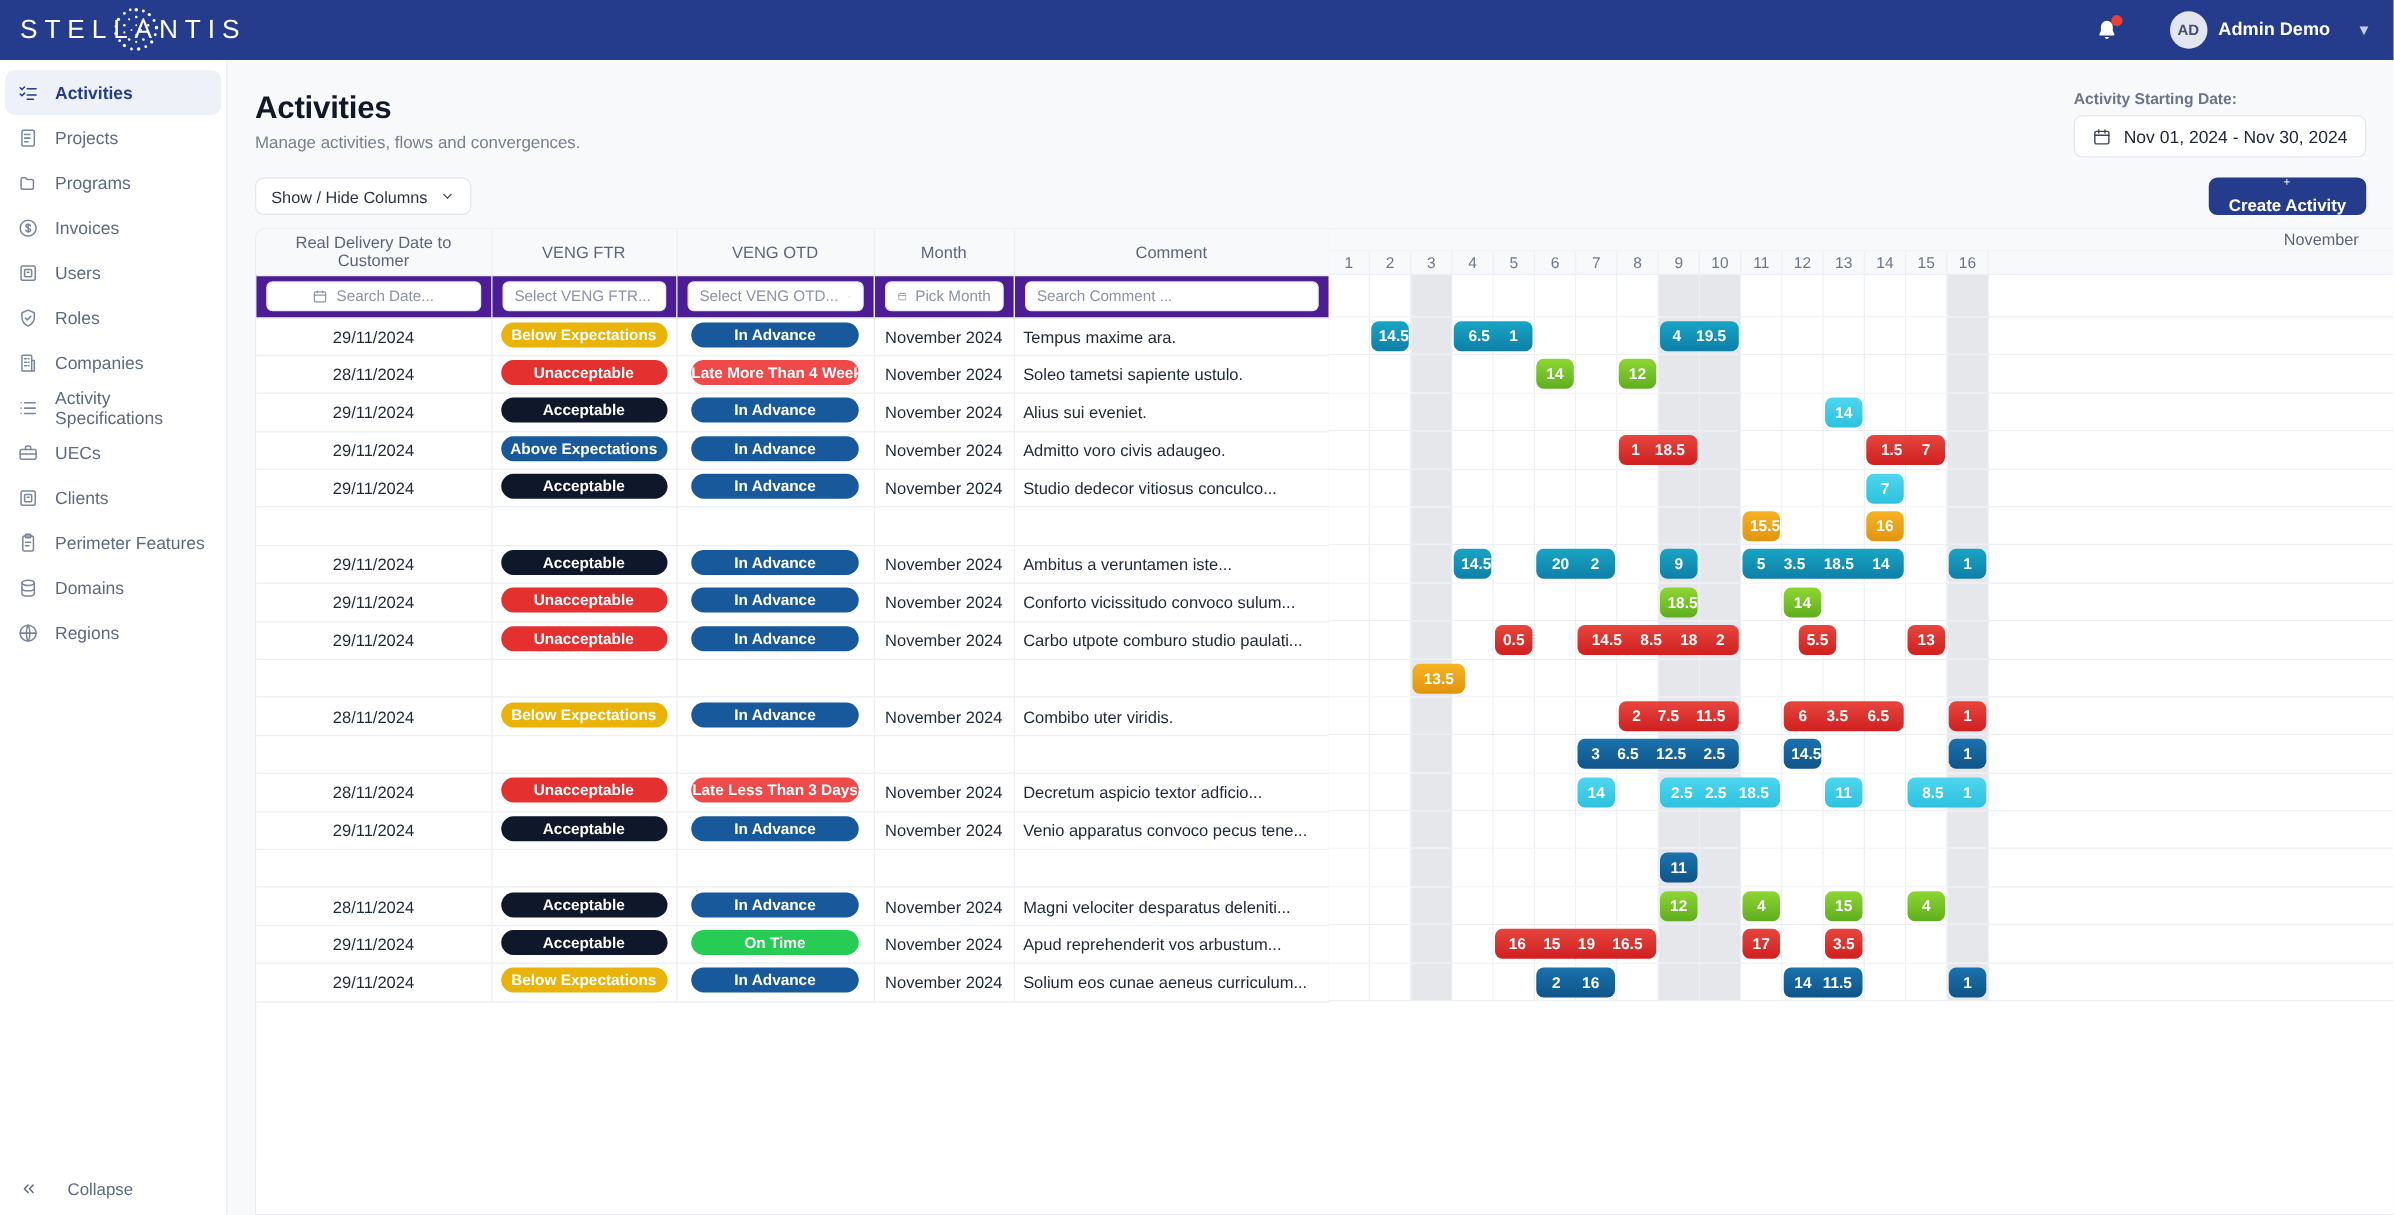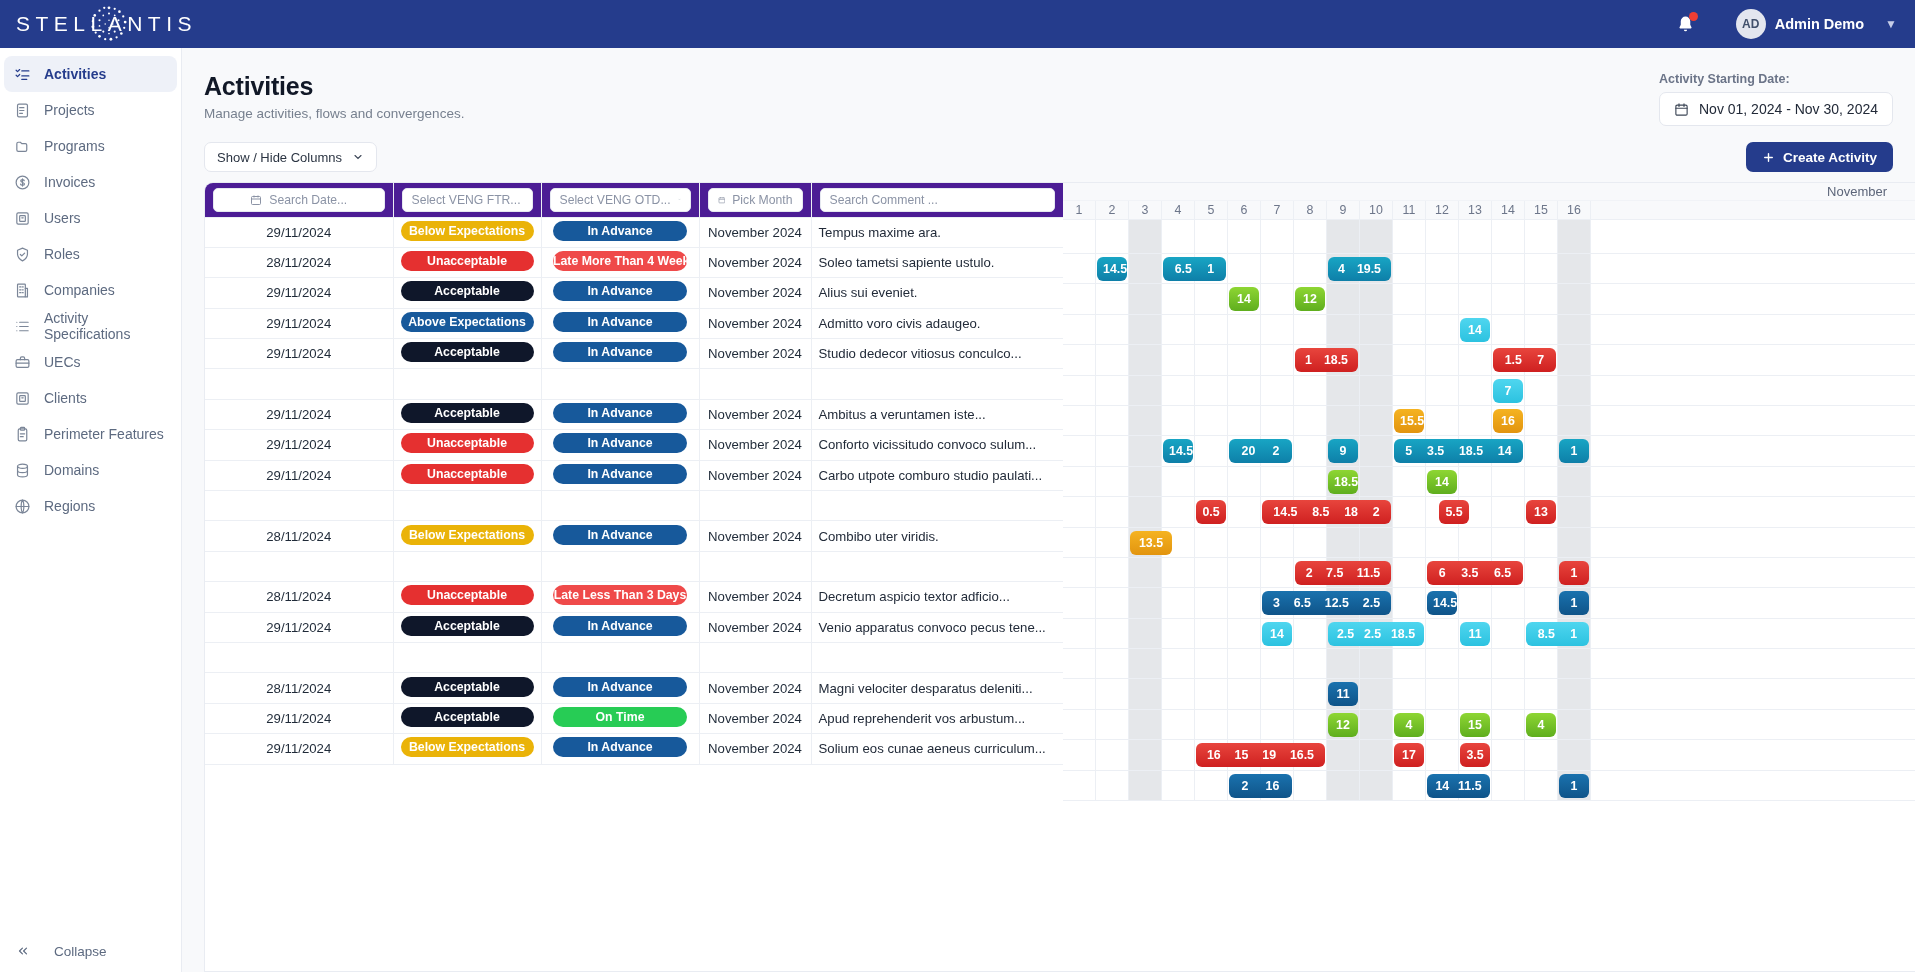--- a/index.html
+++ b/index.html
@@ -101,20 +101,21 @@
     height: 30px; padding: 0 12px;
     display: inline-flex; align-items: center; gap: 10px;
     font-size: 13px; color: #2b3442; cursor: pointer; font-weight: 500;
   }
   .create-btn {
     background: #253c8c; color: #fff; border: none; border-radius: 7px;
     height: 30px; padding: 0 16px;
     display: inline-flex; align-items: center; gap: 8px;
     font-size: 13.5px; font-weight: 600; cursor: pointer;
     font-family: "Liberation Sans", sans-serif;
+    flex-direction: column;
   }
 
   
   .table-wrap {
     margin: 0 0 0 22px;
     background: #ffffff;
     border: 1px solid #e9ecf2;
     border-right: none;
     border-radius: 9px 0 0 0;
     flex: 1; min-height: 0;
@@ -446,20 +447,27 @@
         <div class="left-cols">
           <table class="tbl-left">
             <colgroup>
                 <col class="c1">
                 <col class="c2">
                 <col class="c3">
                 <col class="c4">
                 <col class="c5">
               </colgroup>
             <thead>
+              <tr>
+                <th class="hd">Real Delivery Date to Customer</th>
+                <th class="hd">VENG FTR</th>
+                <th class="hd">VENG OTD</th>
+                <th class="hd">Month</th>
+                <th class="hd">Comment</th>
+              </tr>
               <tr class="filt">
                 <td>
                   <div class="fctl">
                     <svg viewBox="0 0 24 24" width="12" height="12" fill="none" stroke="#8b93a5" stroke-width="2">
                         <rect x="3" y="5" width="18" height="16" rx="2"></rect>
                         <path d="M8 3v4M16 3v4M3 10h18"></path>
                       </svg>
                     <span>Search Date...</span>
                   </div>
                 </td>

